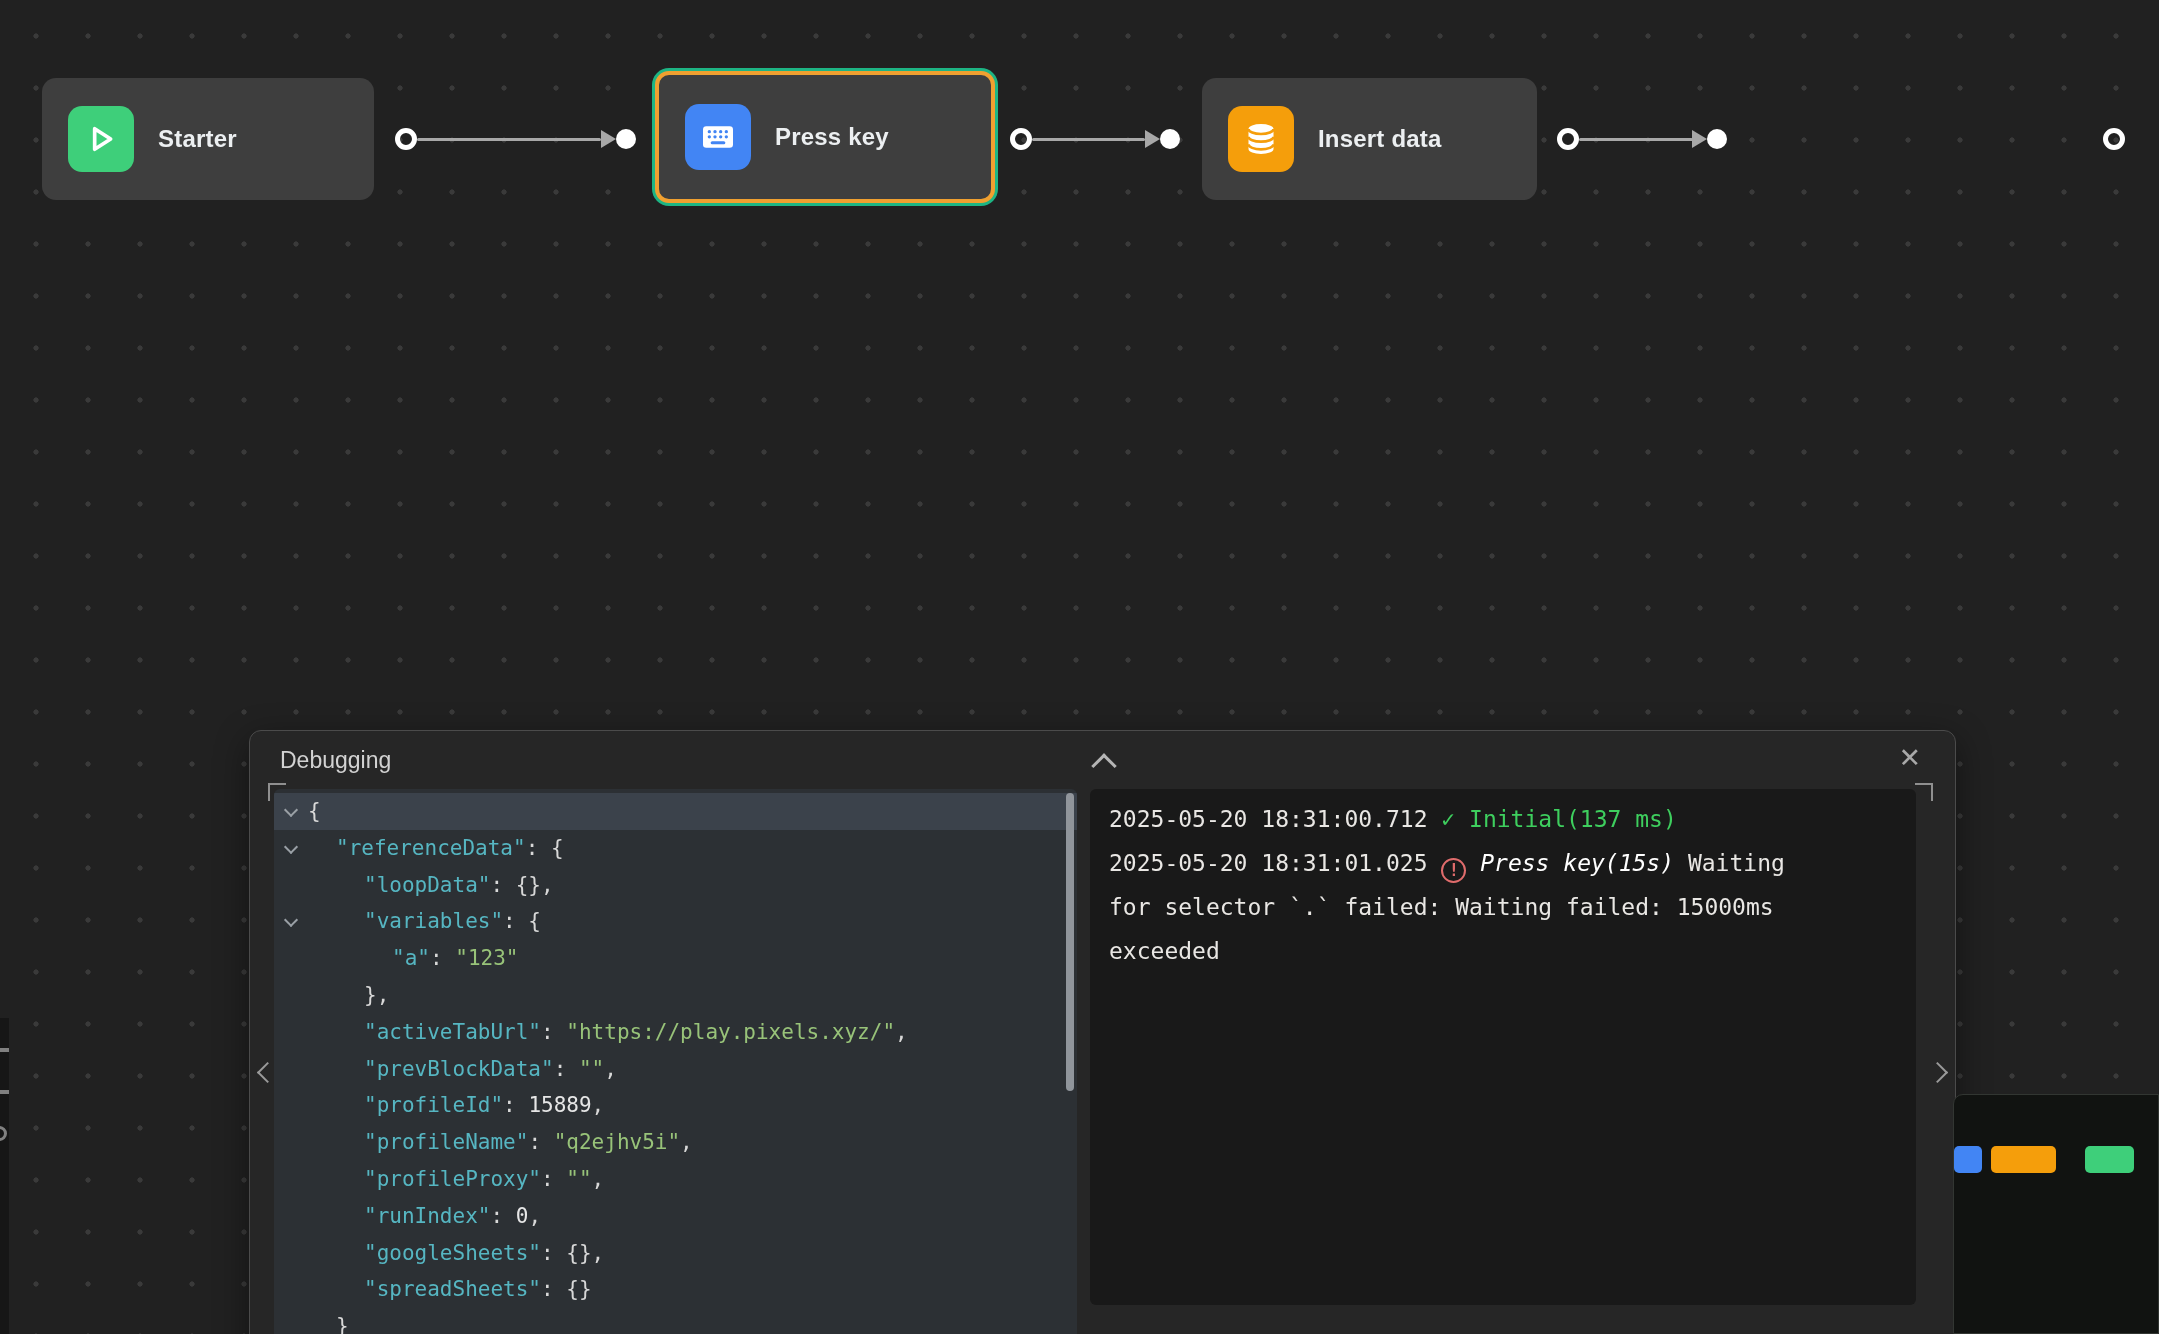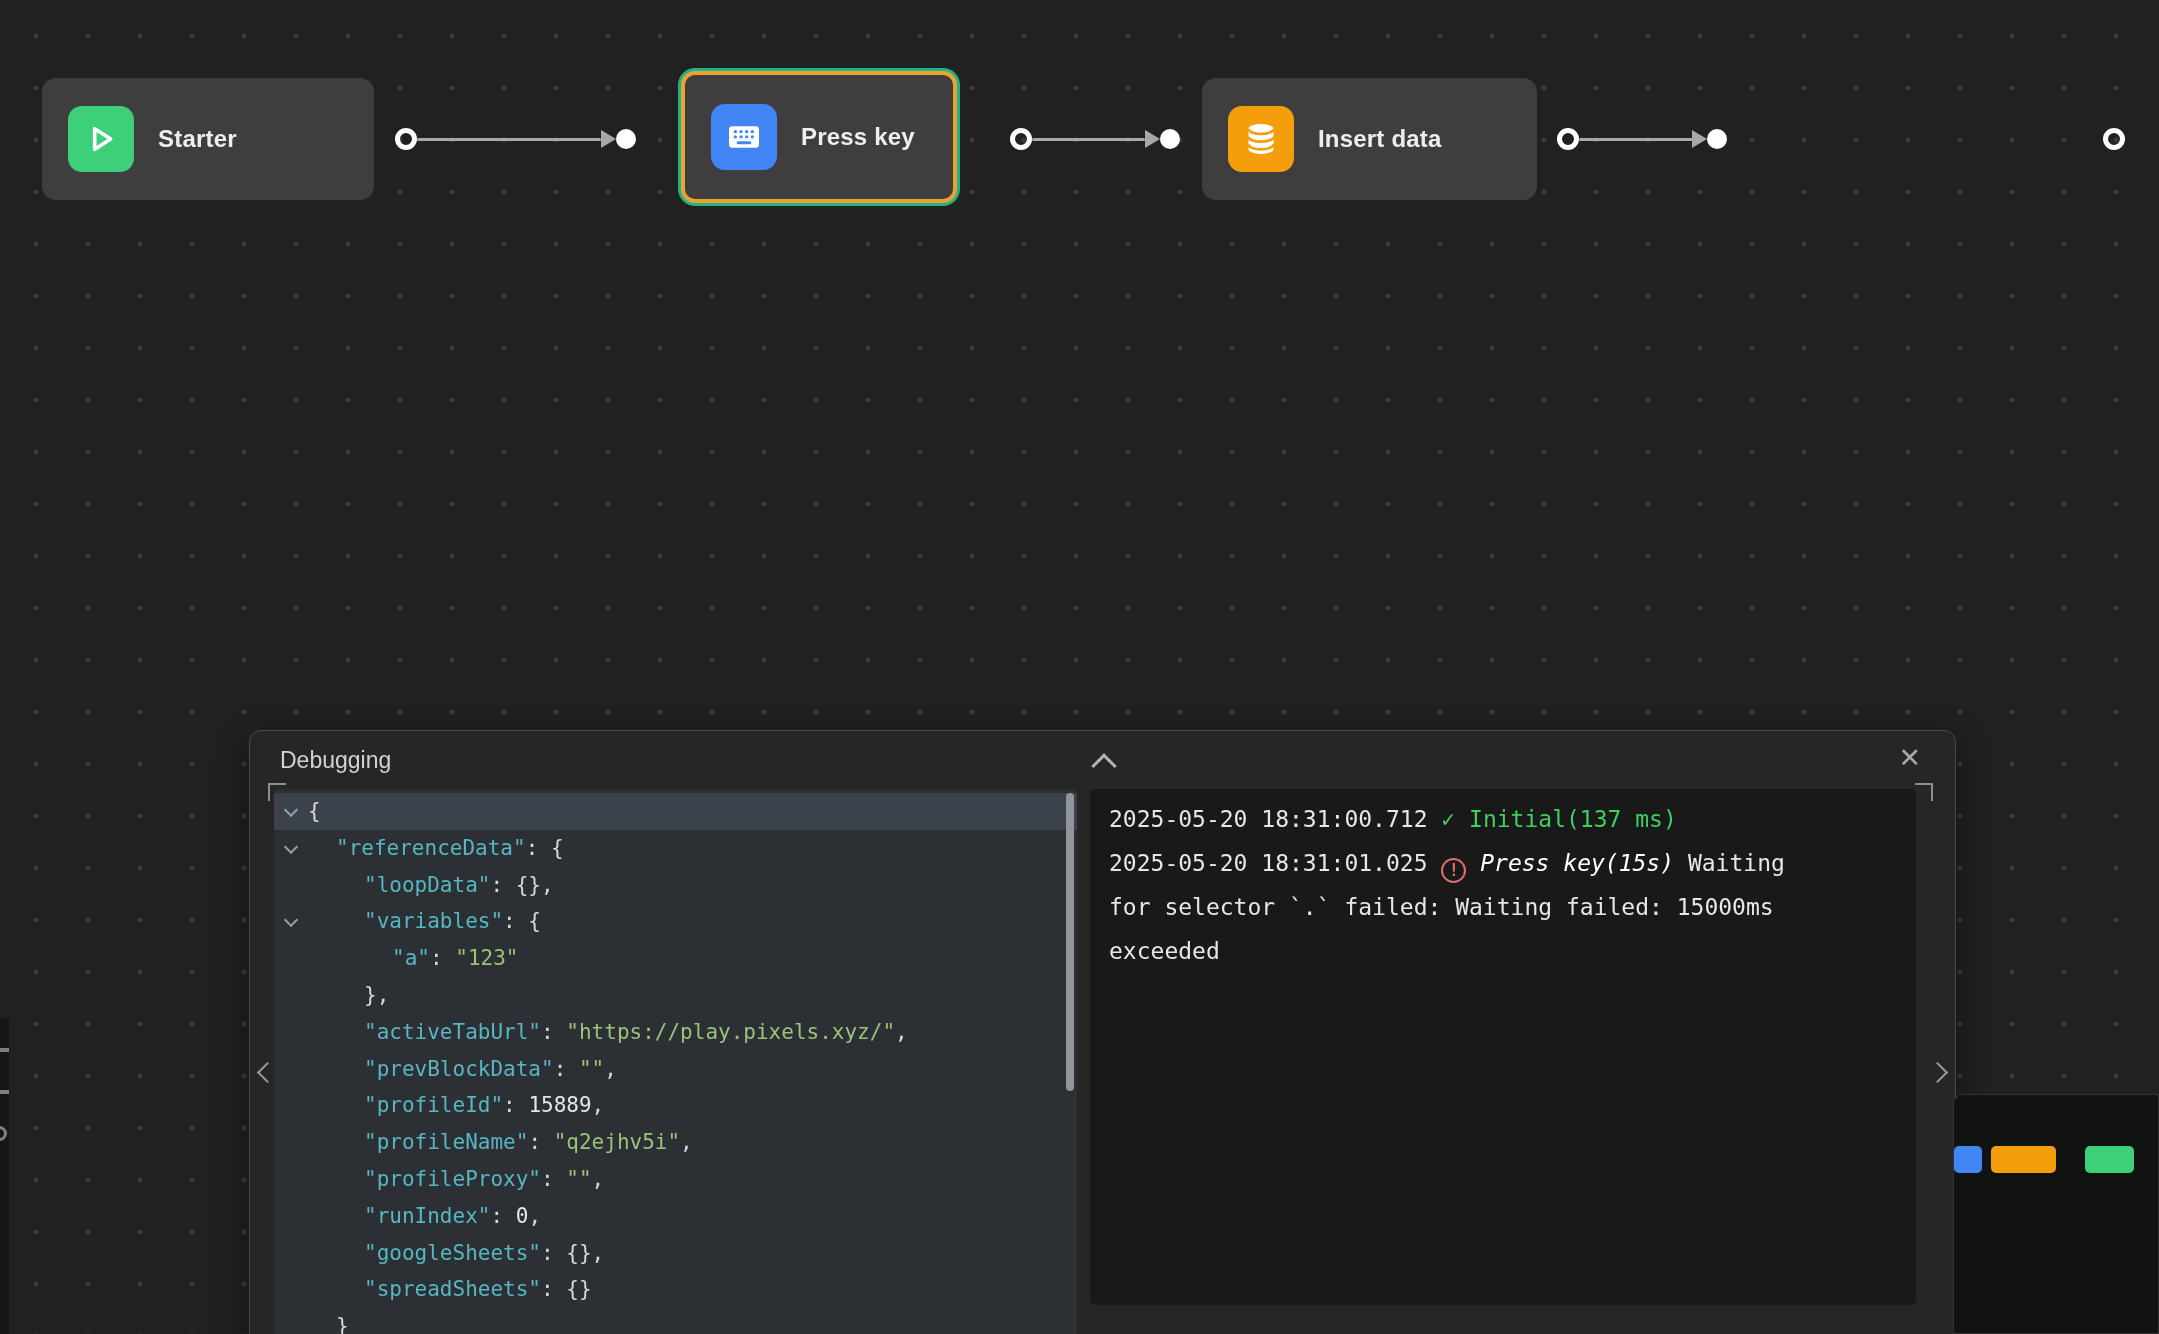--- a/index.html
+++ b/index.html
@@ -143,21 +143,21 @@
 
   <div class="node" style="left:42px;top:78px;width:332px;">
     <div class="node-icon icon-green">
       <svg width="40" height="40" viewBox="0 0 24 24">
           <path d="M8.2 5.8 L17.8 12 L8.2 18.2 Z" fill="none" stroke="#ffffff" stroke-width="2.2" stroke-linejoin="round"></path>
         </svg>
     </div>
     <div class="node-label">Starter</div>
   </div>
 
-  <div class="node selected" style="left:655px;top:71px;width:276px;margin-left:26px;">
+  <div class="node selected" style="left:655px;top:71px;width:340px;">
     <div class="node-icon icon-blue">
       <svg width="40" height="40" viewBox="0 0 24 24">
         <rect x="3" y="5.5" width="18" height="13" rx="2" fill="#ffffff"></rect>
         <circle cx="6.8" cy="8.8" r="1" fill="#4285f4"></circle>
           <circle cx="10.2" cy="8.8" r="1" fill="#4285f4"></circle>
           <circle cx="13.6" cy="8.8" r="1" fill="#4285f4"></circle>
           <circle cx="17" cy="8.8" r="1" fill="#4285f4"></circle>
         <circle cx="6.8" cy="11.9" r="1" fill="#4285f4"></circle>
           <circle cx="10.2" cy="11.9" r="1" fill="#4285f4"></circle>
           <circle cx="13.6" cy="11.9" r="1" fill="#4285f4"></circle>

